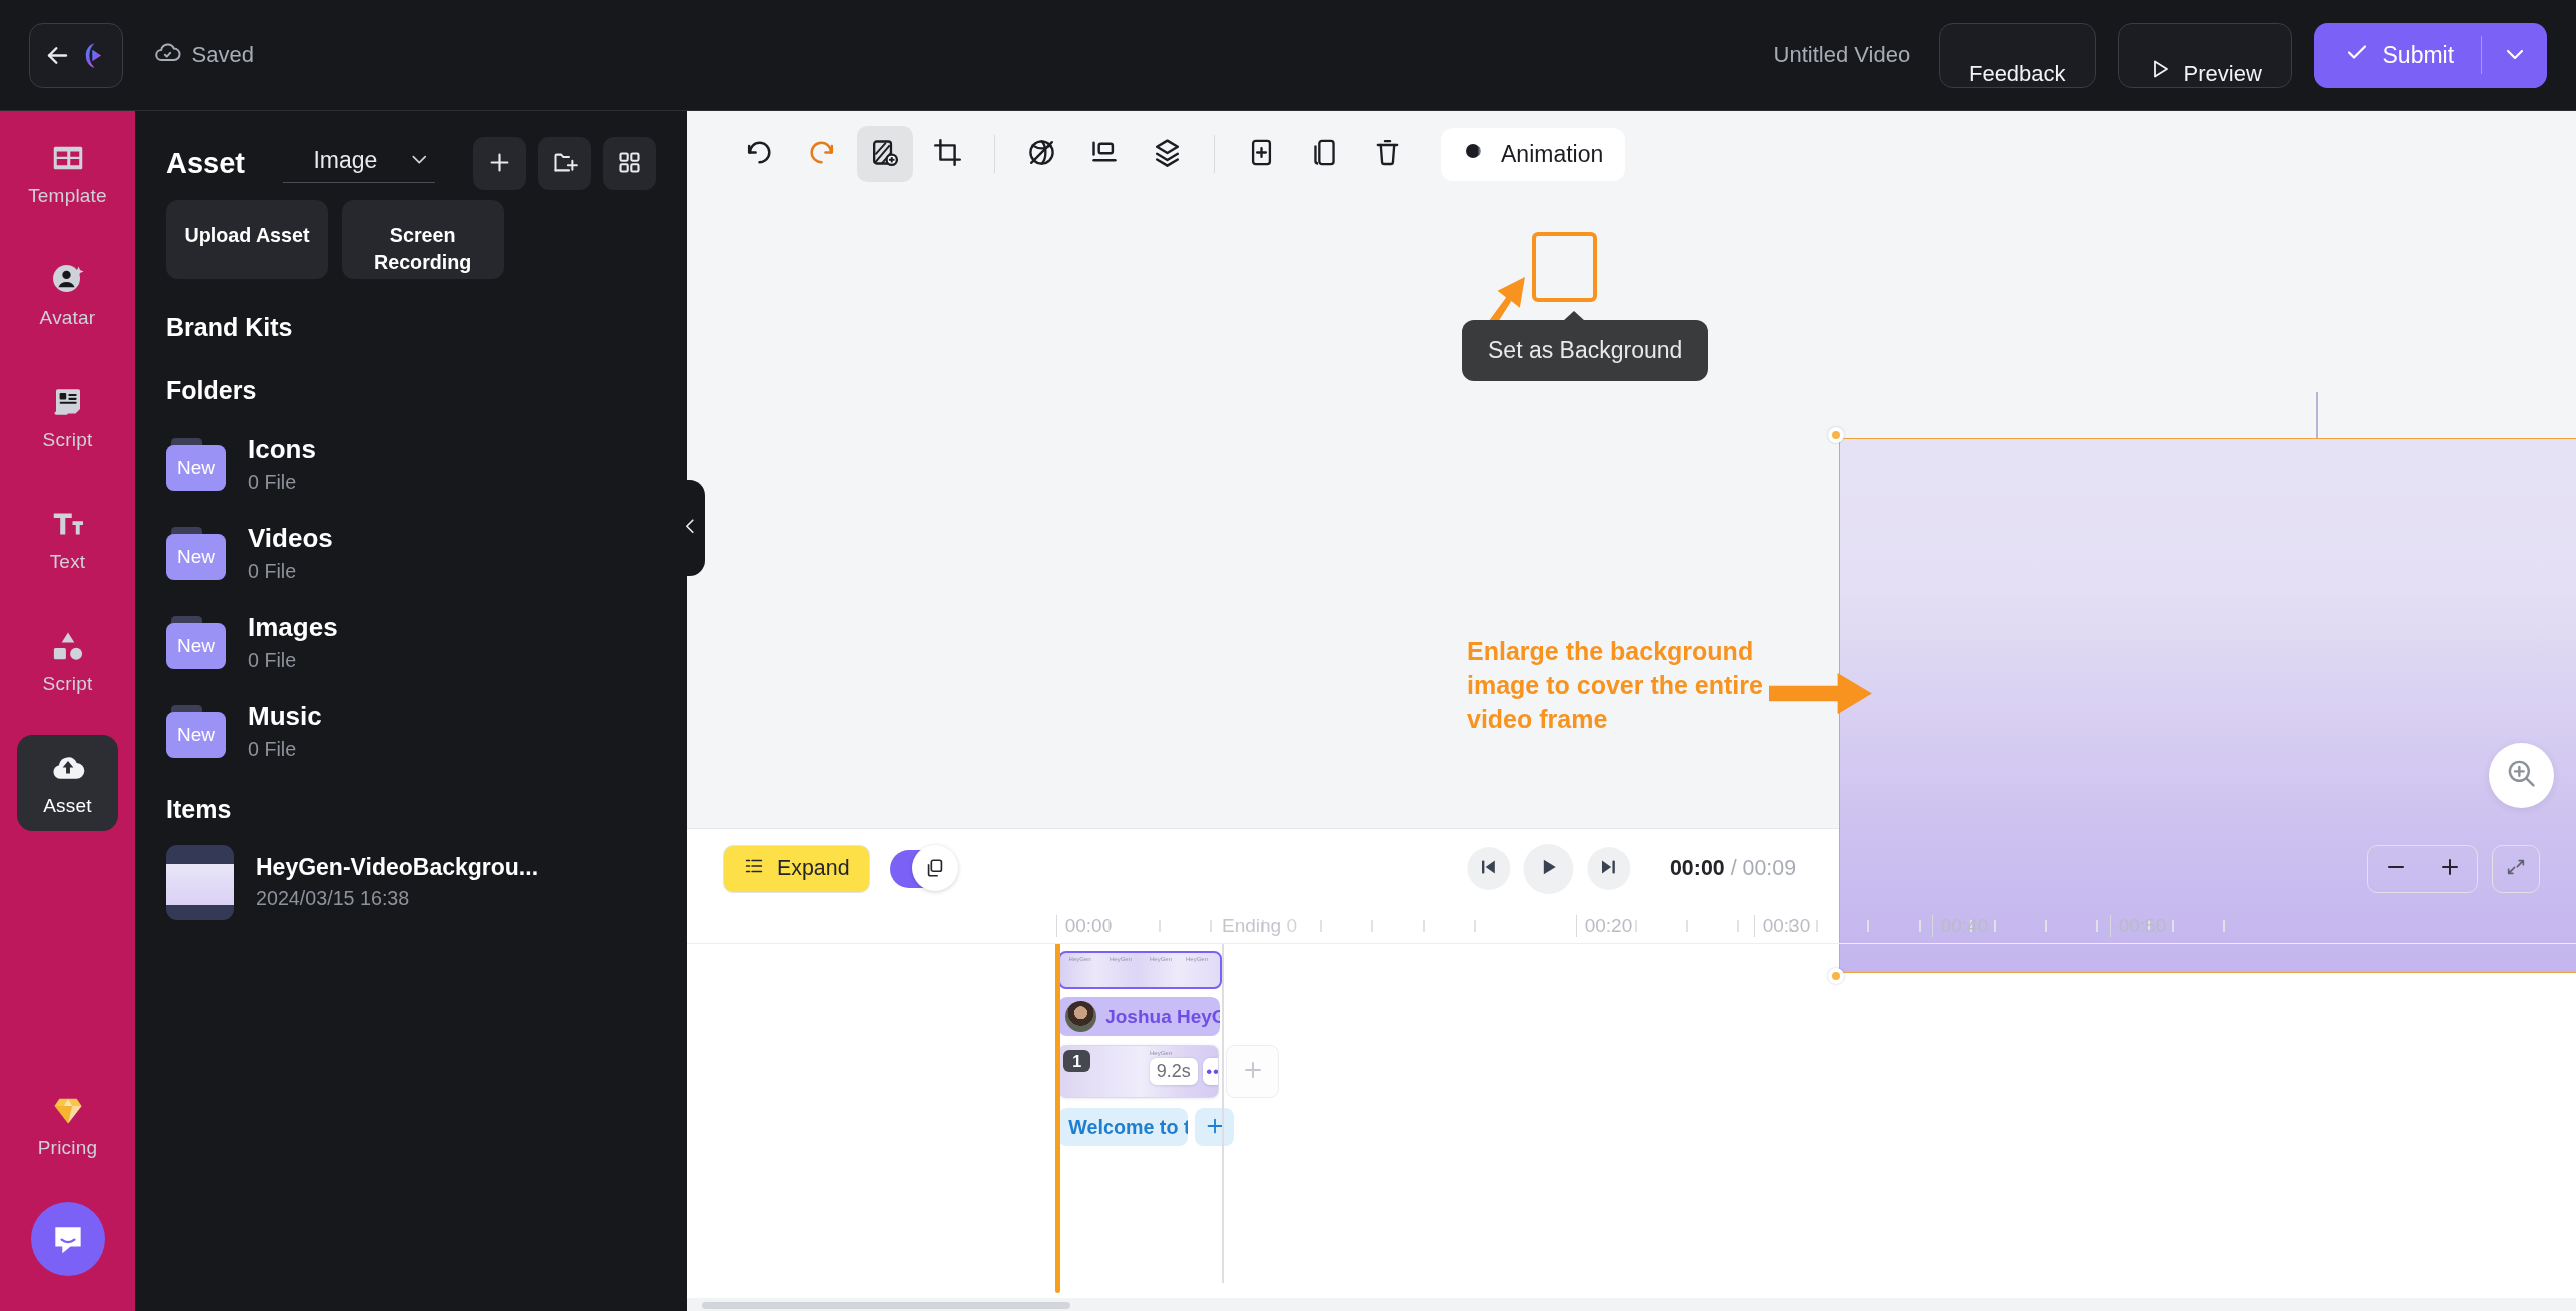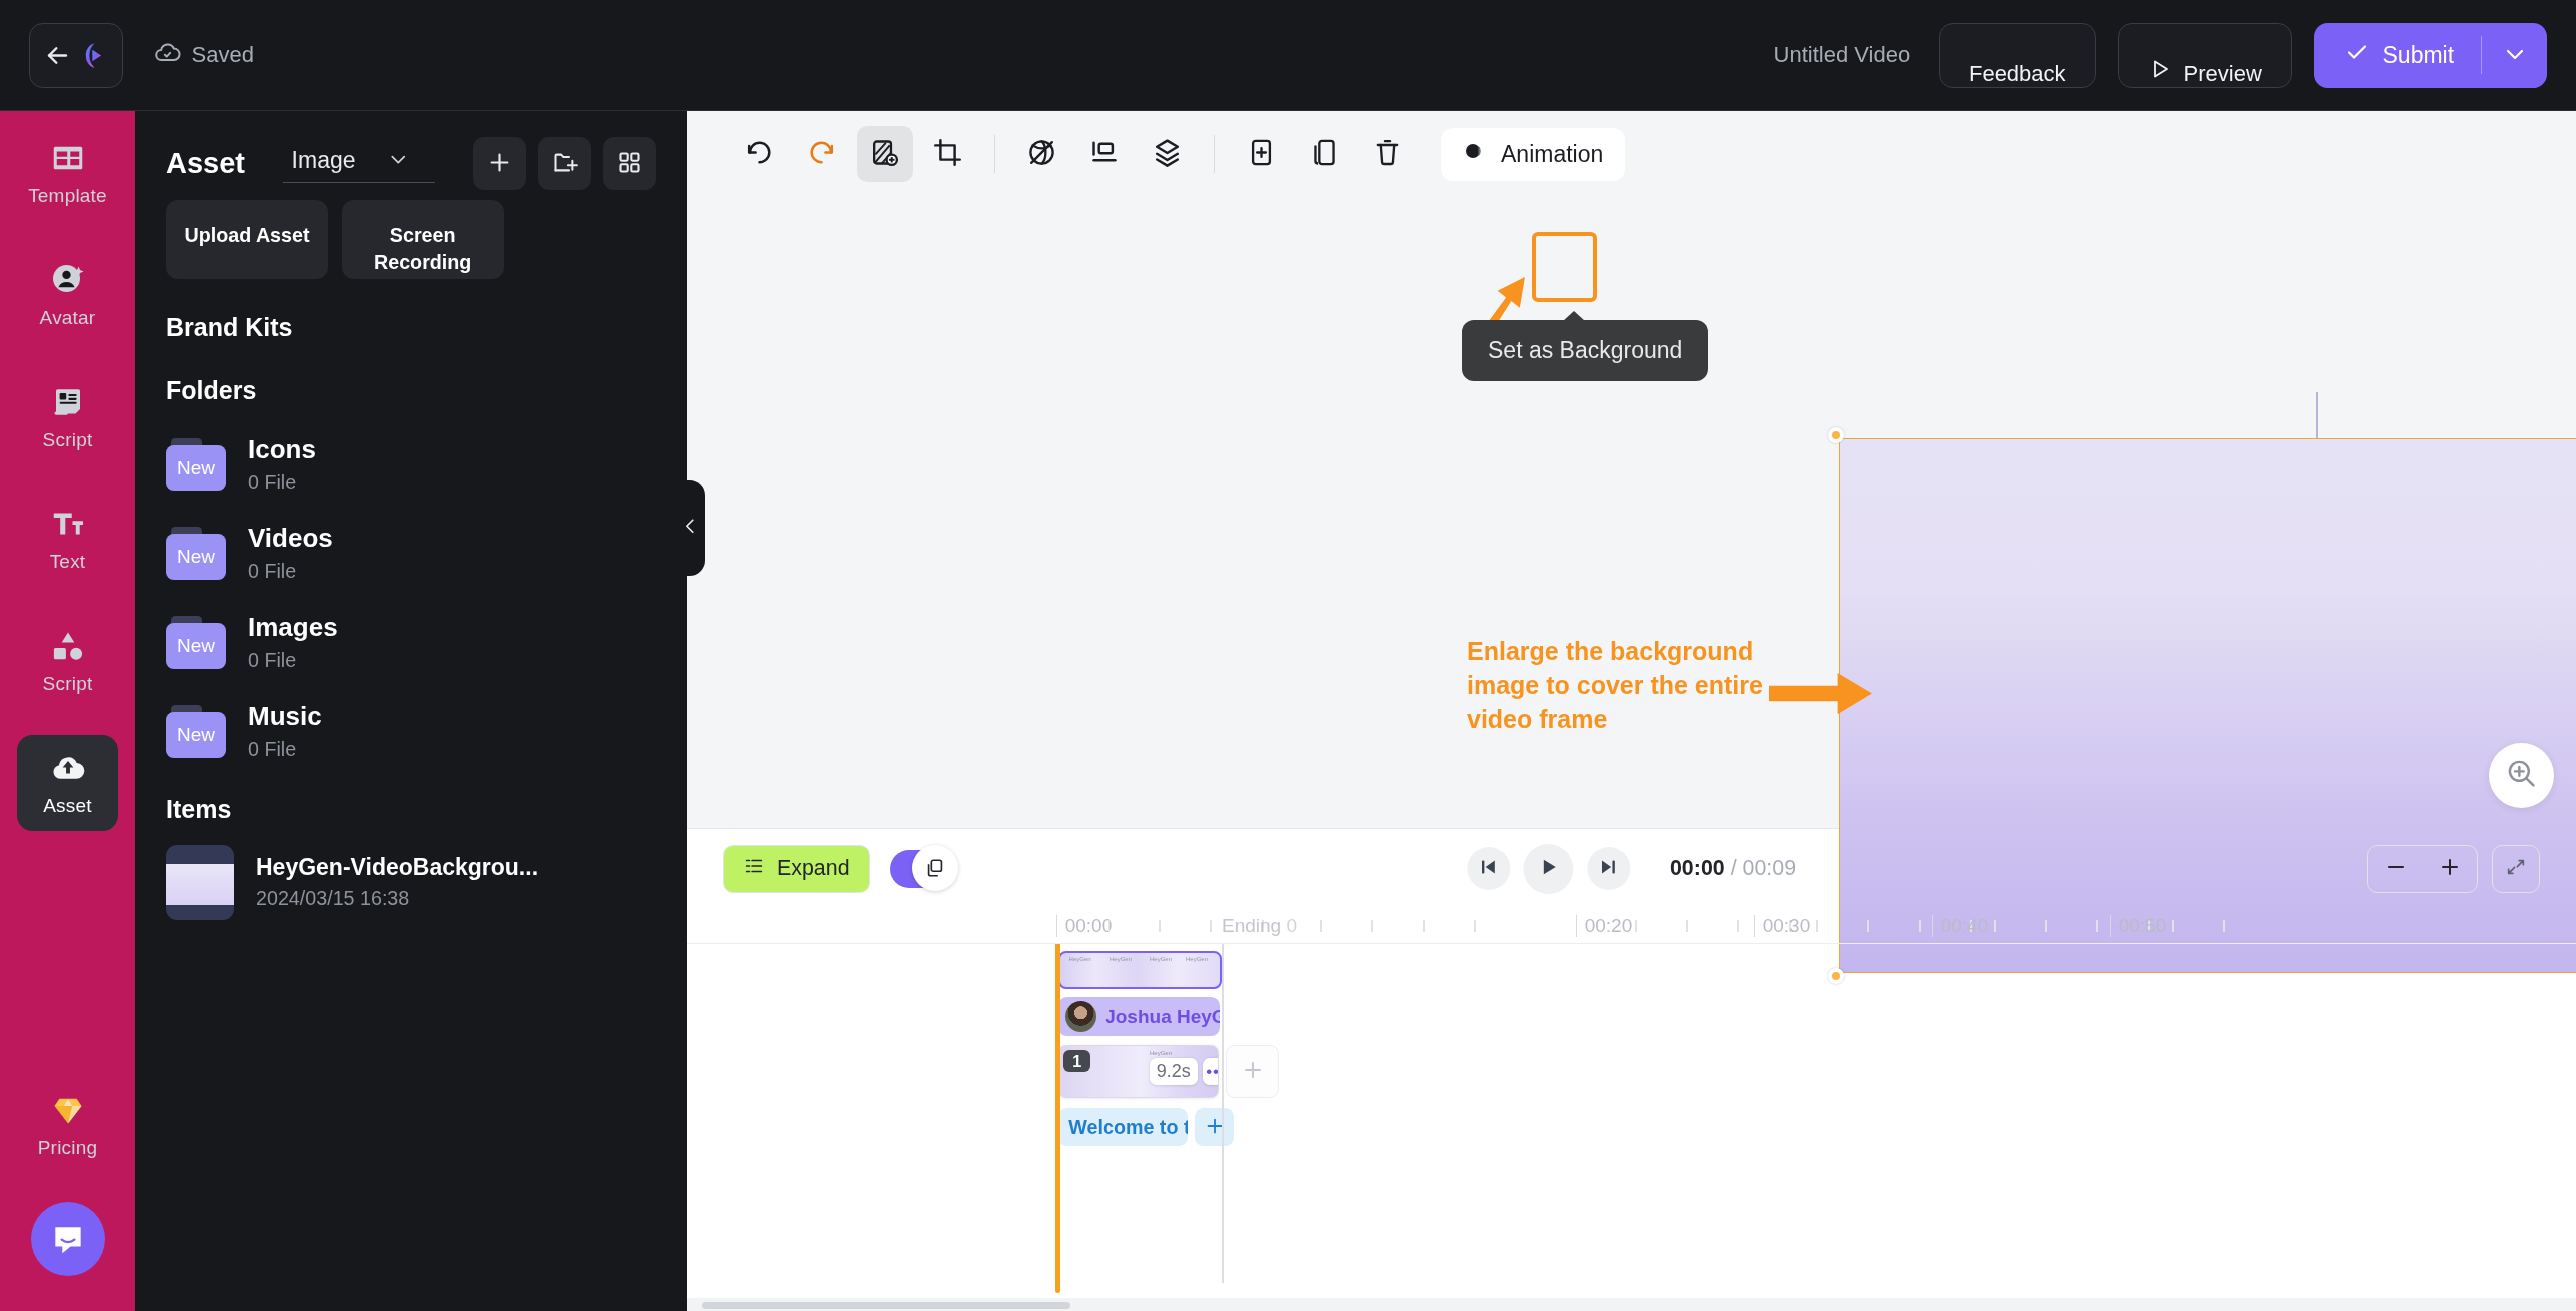--- a/index.html
+++ b/index.html
@@ -84,21 +84,21 @@
 
   
   .asset-panel {
     width: 552px; flex: 0 0 552px; background: #17181c; position: relative;
     padding: 0 31px; overflow: hidden;
   }
   .asset-head { display: flex; align-items: center; padding-top: 26px; gap: 19px; }
   .asset-title { color: #fff; font-size: 29px; font-weight: 700; }
   .select-wrap {
     margin-left: 19px; width: 152px; border-bottom: 1.7px solid #4a4d57;
-    display: flex; align-items: center; justify-content: flex-start;
+    display: flex; align-items: center; justify-content: flex-end;
     padding: 3.4px 5.1px 7.7px 8.6px; cursor: pointer; gap: 32px;
   }
   .select-wrap .sv { color: #e9eaee; font-size: 23px; }
   .select-wrap svg { width: 20.5px; height: 20.5px; }
   .hd-btn {
     width: 53px; height: 53px; border-radius: 11px; background: #26282e;
     display: flex; align-items: center; justify-content: center; cursor: pointer;
   }
   .hd-btn svg { width: 27px; height: 27px; }
   .hd-group { display: flex; gap: 12px; margin-left: auto; }
@@ -232,21 +232,21 @@
     position: absolute; right: 22px; bottom: 20.5px; width: 65px; height: 65px;
     border-radius: 50%; background: #fff; box-shadow: 0 1.7px 8.6px rgba(0,0,0,.08);
     display: flex; align-items: center; justify-content: center; cursor: pointer;
   }
   .zoom-fab svg { width: 32.5px; height: 32.5px; }
 
   
   .timeline { flex: 0 0 484px; background: #fff; border-top: 0.9px solid #e7e8ea; display: flex; flex-direction: column; }
   .tl-ctrl { height: 79px; display: flex; align-items: center; padding: 0 36px; position: relative; }
   .expand-btn {
-    height: 48px; border: 0.9px solid #e1e3e6; border-radius: 10.3px; background: #bef264;
+    height: 48px; border: 0.9px solid #e1e3e6; border-radius: 10.3px; background: #fde047;
     display: flex; align-items: center; gap: 12px; padding: 0 19px;
     color: #23252b; font-size: 21.4px; cursor: pointer;
   }
   .expand-btn svg { width: 22px; height: 22px; }
   .toggle {
     width: 65px; height: 38px; border-radius: 19px; background: #7b61f5;
     margin-left: 20.5px; position: relative; cursor: pointer;
   }
   .toggle .knob {
     position: absolute; right: -3.4px; top: -4.3px; width: 46px; height: 46px;

